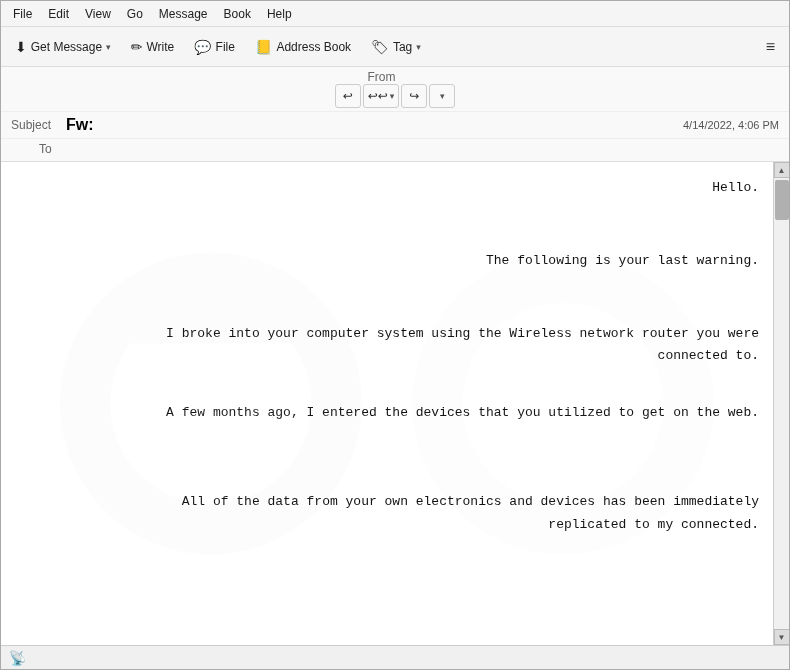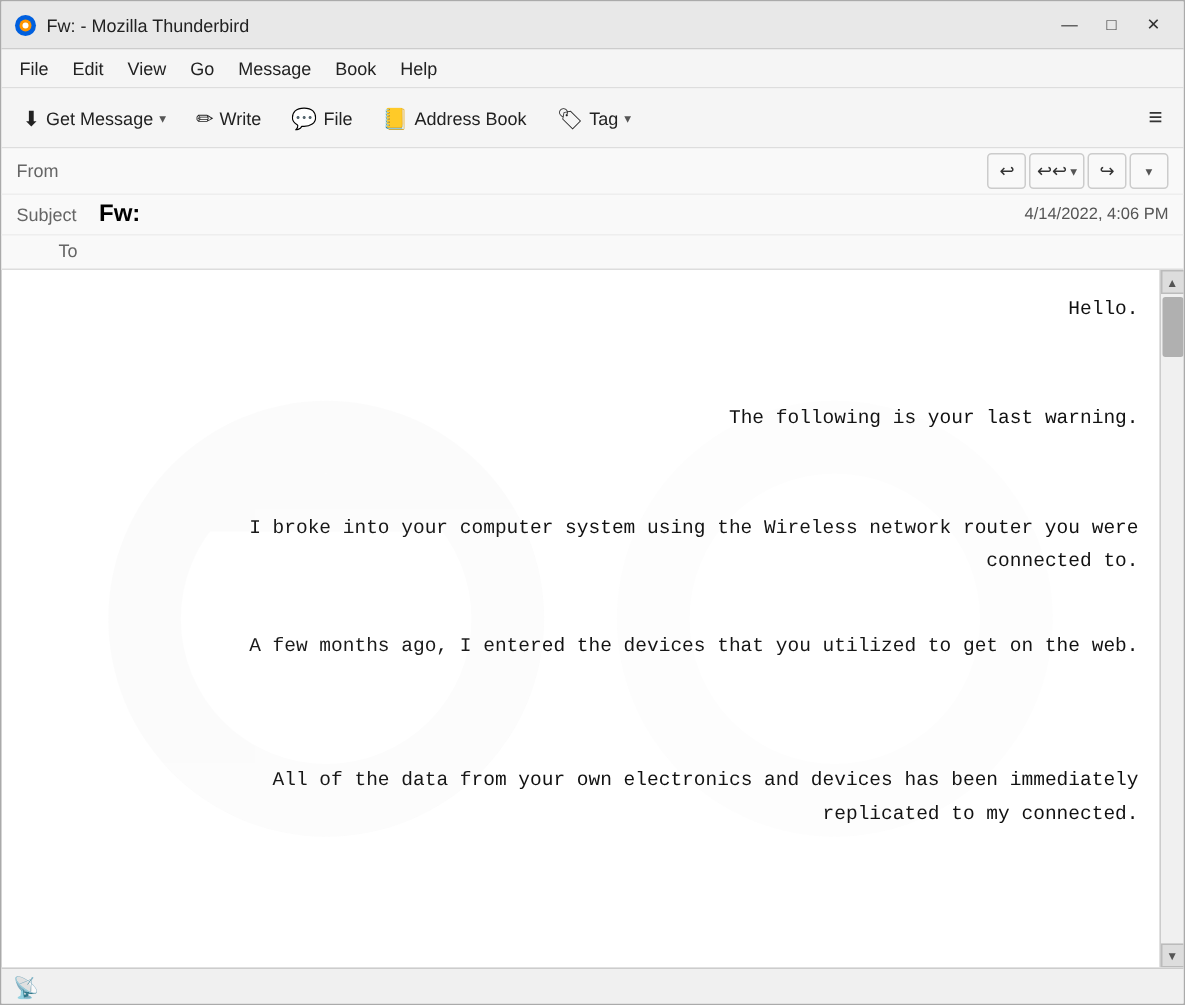--- a/index.html
+++ b/index.html
@@ -122,20 +122,21 @@
       display: flex;
       align-items: center;
       padding: 3px 10px;
       border-bottom: 1px solid #eee;
       min-height: 26px;
     }
     .header-from-row {
       display: flex;
       align-items: center;
       justify-content: space-between;
+      flex-direction: column;
     }
     .header-label {
       color: #666;
       font-size: 12px;
       width: 55px;
       flex-shrink: 0;
     }
     .header-value {
       font-size: 12px;
       color: #222;
@@ -297,38 +298,20 @@
     .dropdown-arrow {
       font-size: 9px;
       color: #555;
     }
   </style>
 </head>
 <body>
 
 <div class="main-window">
 
-  <div class="title-bar">
-    <div class="title-bar-left">
-
-      <span class="title-bar-icon">
-        <svg viewBox="0 0 16 16" width="16" height="16">
-          <circle cx="8" cy="8" r="7" fill="#0060df"></circle>
-          <circle cx="8" cy="8" r="4" fill="#ff9500"></circle>
-          <circle cx="8" cy="8" r="2" fill="#fff"></circle>
-        </svg>
-      </span>
-      <span class="title-bar-title">Fw: - Mozilla Thunderbird</span>
-    </div>
-    <div class="title-bar-controls">
-      <button class="title-btn">—</button>
-      <button class="title-btn">□</button>
-      <button class="title-btn close">✕</button>
-    </div>
-  </div>
 
   <div class="menu-bar">
     <span class="menu-item">File</span>
     <span class="menu-item">Edit</span>
     <span class="menu-item">View</span>
     <span class="menu-item">Go</span>
     <span class="menu-item">Message</span>
     <span class="menu-item">Book</span>
     <span class="menu-item">Help</span>
   </div>

